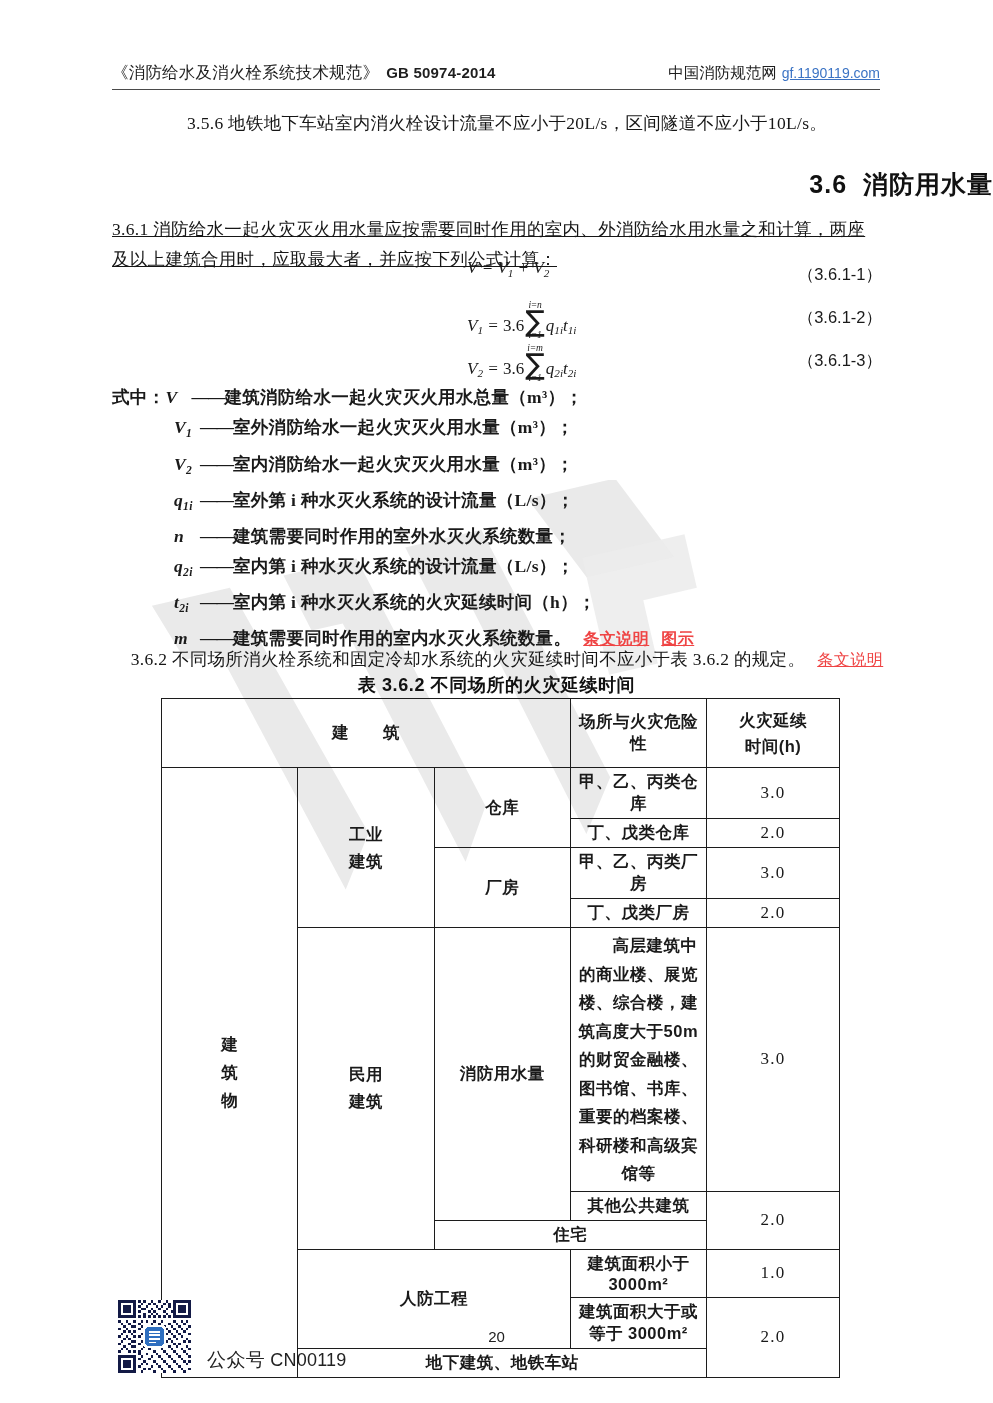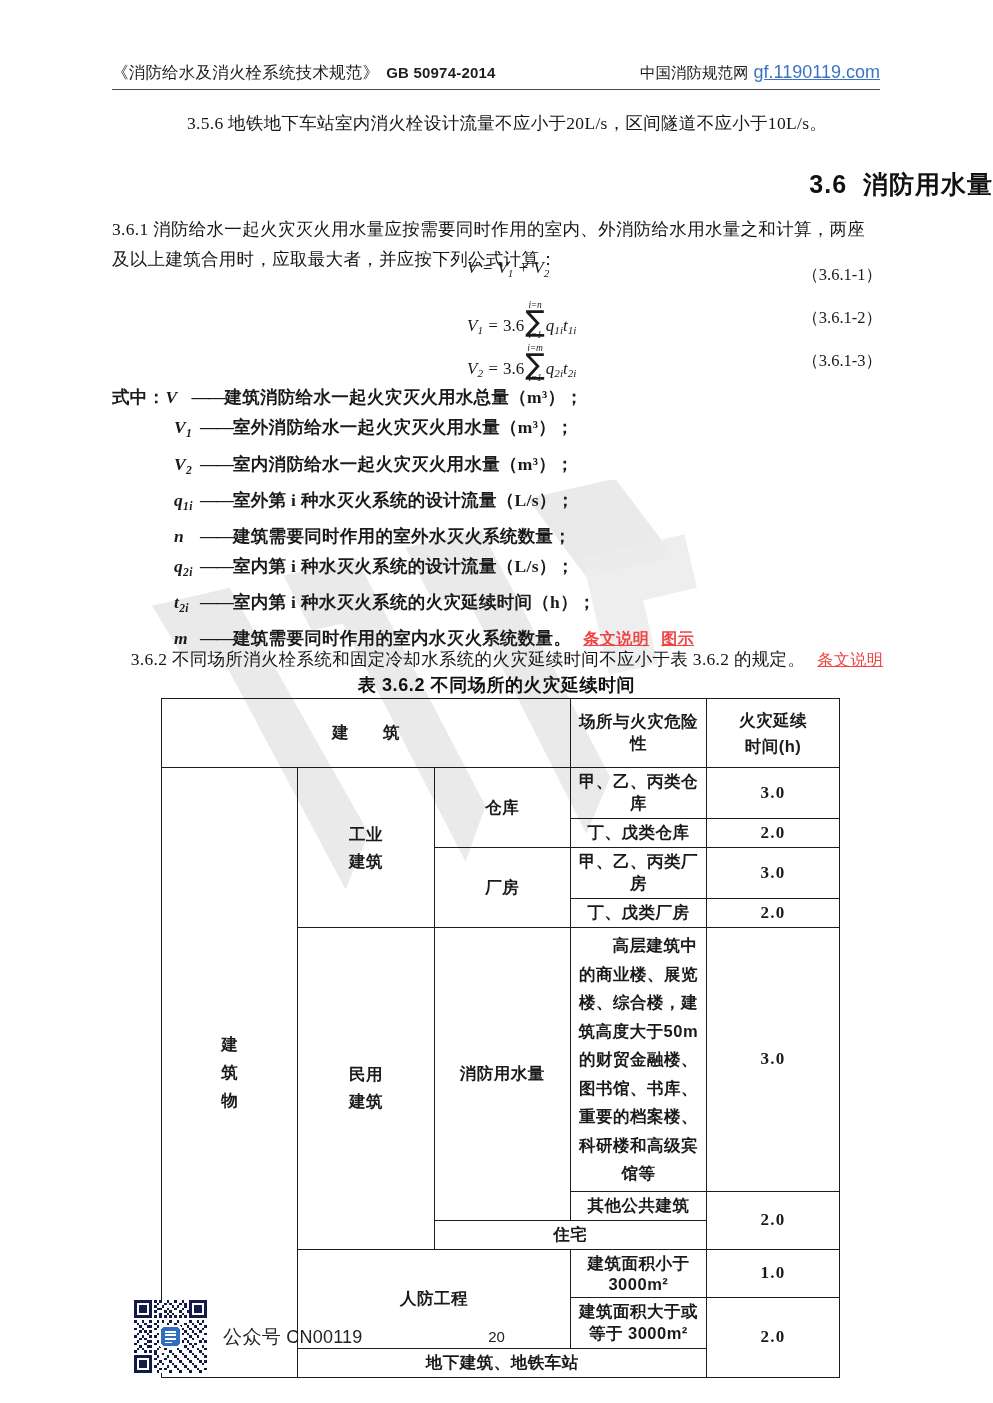--- a/index.html
+++ b/index.html
@@ -59,21 +59,21 @@
     font-size: 15px;
     margin-left: 7px;
   }
   .header-right {
     font-size: 15.5px;
     white-space: nowrap;
     color: #1e1e1e;
   }
   .header-right .site-url {
     font-family: "Liberation Sans", sans-serif;
-    font-size: 18px;
+    font-size: 14px;
     color: #3b73c4;
     text-decoration: underline;
     margin-left: 5px;
   }
 
   
   .clause {
     position: absolute;
     z-index: 3;
     font-size: 17.5px;
@@ -98,20 +98,21 @@
     letter-spacing: 1px;
     z-index: 3;
     color: #111;
   }
   .clause-361 {
     left: 112px;
     top: 214px;
     width: 778px;
     text-align: justify;
     text-justify: inter-ideograph;
+    text-decoration: underline;
   }
   .clause-361 .ln2 { display:block; }
 
   
   .formulas {
     position: absolute;
     left: 112px;
     top: 258px;
     width: 778px;
     z-index: 3;
@@ -127,21 +128,21 @@
     font-family: "Liberation Serif", serif;
     font-style: italic;
     font-size: 17px;
     white-space: nowrap;
   }
   .formula-num {
     position: absolute;
     right: 8px;
     top: 6px;
     font-size: 16.5px;
-    font-family: Liberation Serif, serif;
+    font-family: Liberation Sans, sans-serif;
     white-space: nowrap;
   }
   .sub { font-size: .66em; vertical-align: -0.32em; font-style: italic; }
   .upr { font-style: normal; }
   .sigma-stack {
     display: inline-block;
     vertical-align: -0.45em;
     text-align: center;
     font-style: normal;
     line-height: 1;
@@ -227,21 +228,21 @@
     vertical-align: middle;
     font-family: "Liberation Sans", sans-serif;
     font-weight: bold;
     font-size: 16.5px;
     letter-spacing: .5px;
     padding: 3px 4px;
     background: transparent;
   }
   table.t362 td.num {
     font-family: "Liberation Serif", serif;
-    font-weight: bold;
+    font-weight: normal;
     font-size: 17px;
     letter-spacing: 1.2px;
   }
   td.head { height: 62px; font-size: 17px; }
   td.head .hl { display:block; line-height: 26px; }
   td.vcol {
     width: 48px;
     font-size: 16.5px;
     line-height: 28px;
   }
@@ -257,24 +258,24 @@
     line-height: 28.5px;
     letter-spacing: .3px;
     text-align: justify;
     text-justify: inter-ideograph;
   }
   td.multiline .first { text-indent: 2em; display:block; }
 
   
   .footer {
     position: absolute;
-    left: 134px;
+    left: 118px;
     top: 1300px;
     display: flex;
-    align-items: center;
+    align-items: flex-end;
     z-index: 3;
   }
   .qr {
     width: 73px;
     height: 73px;
     position: relative;
     background: #ffffff;
   }
   .qr svg { display: block; }
   .qr-label {

